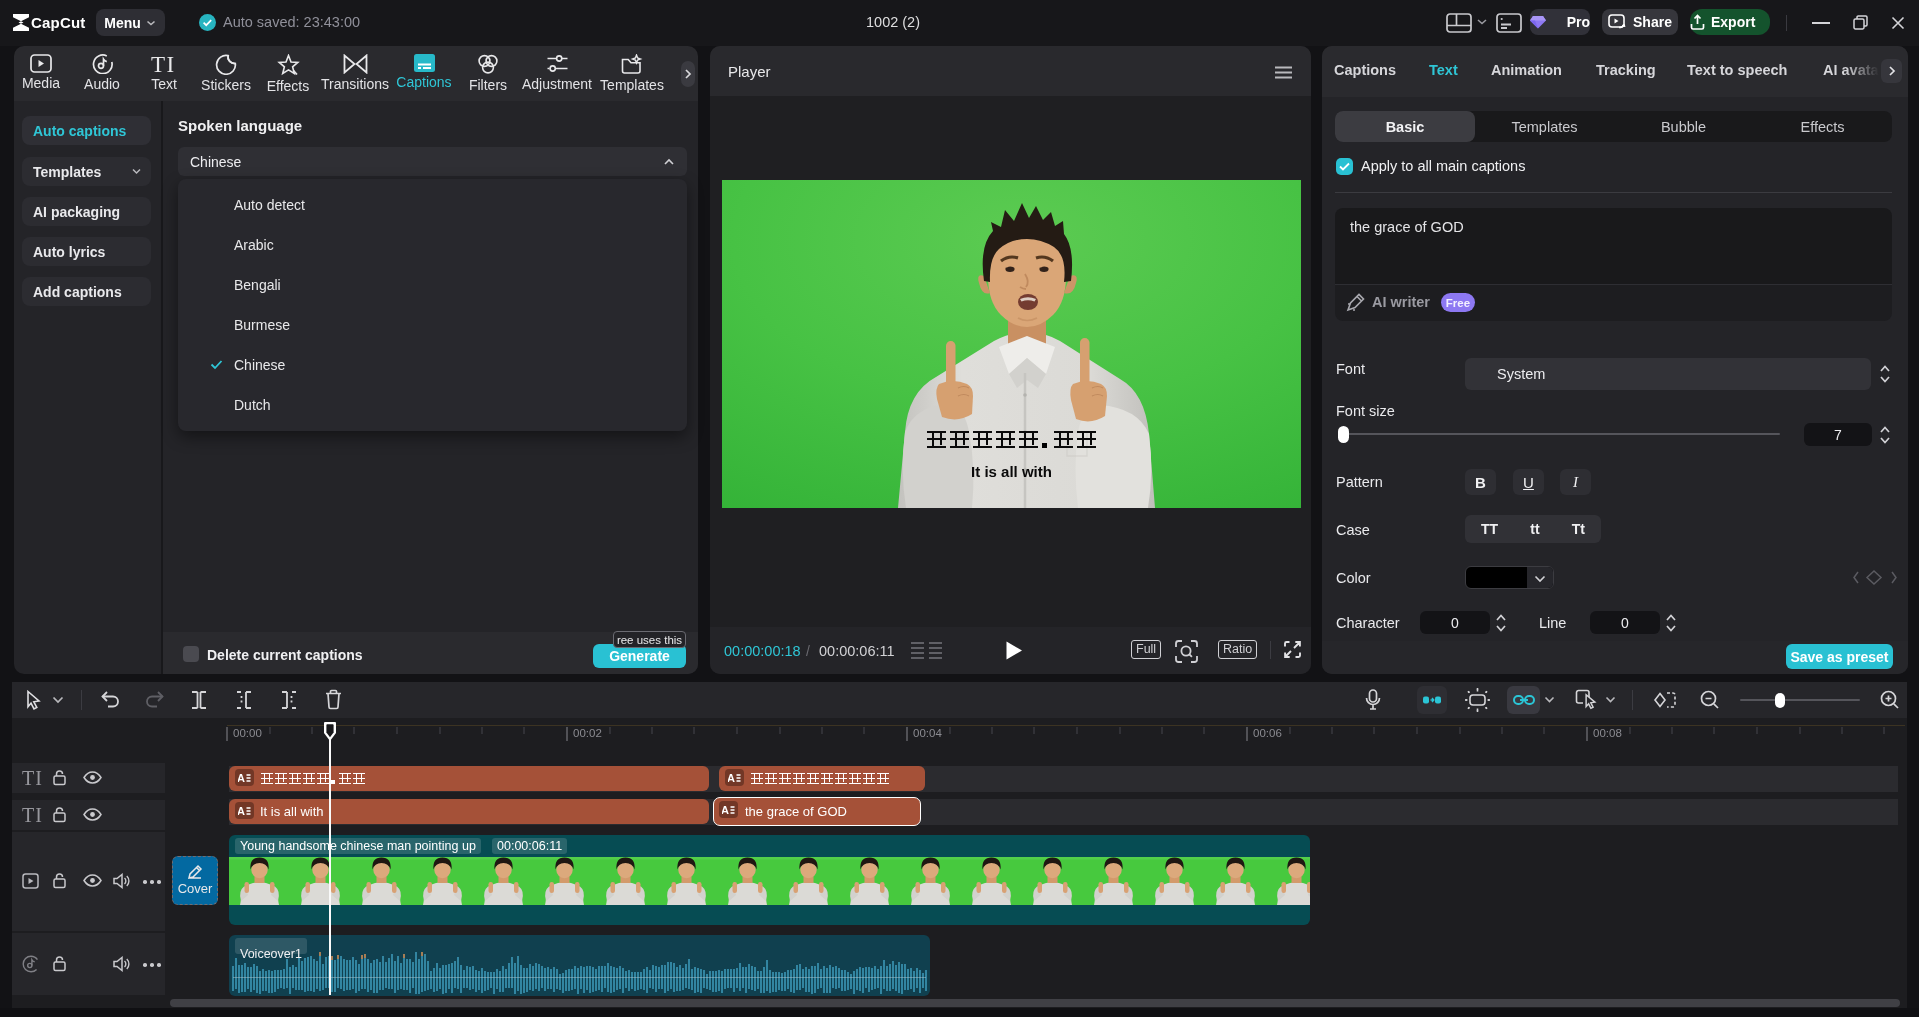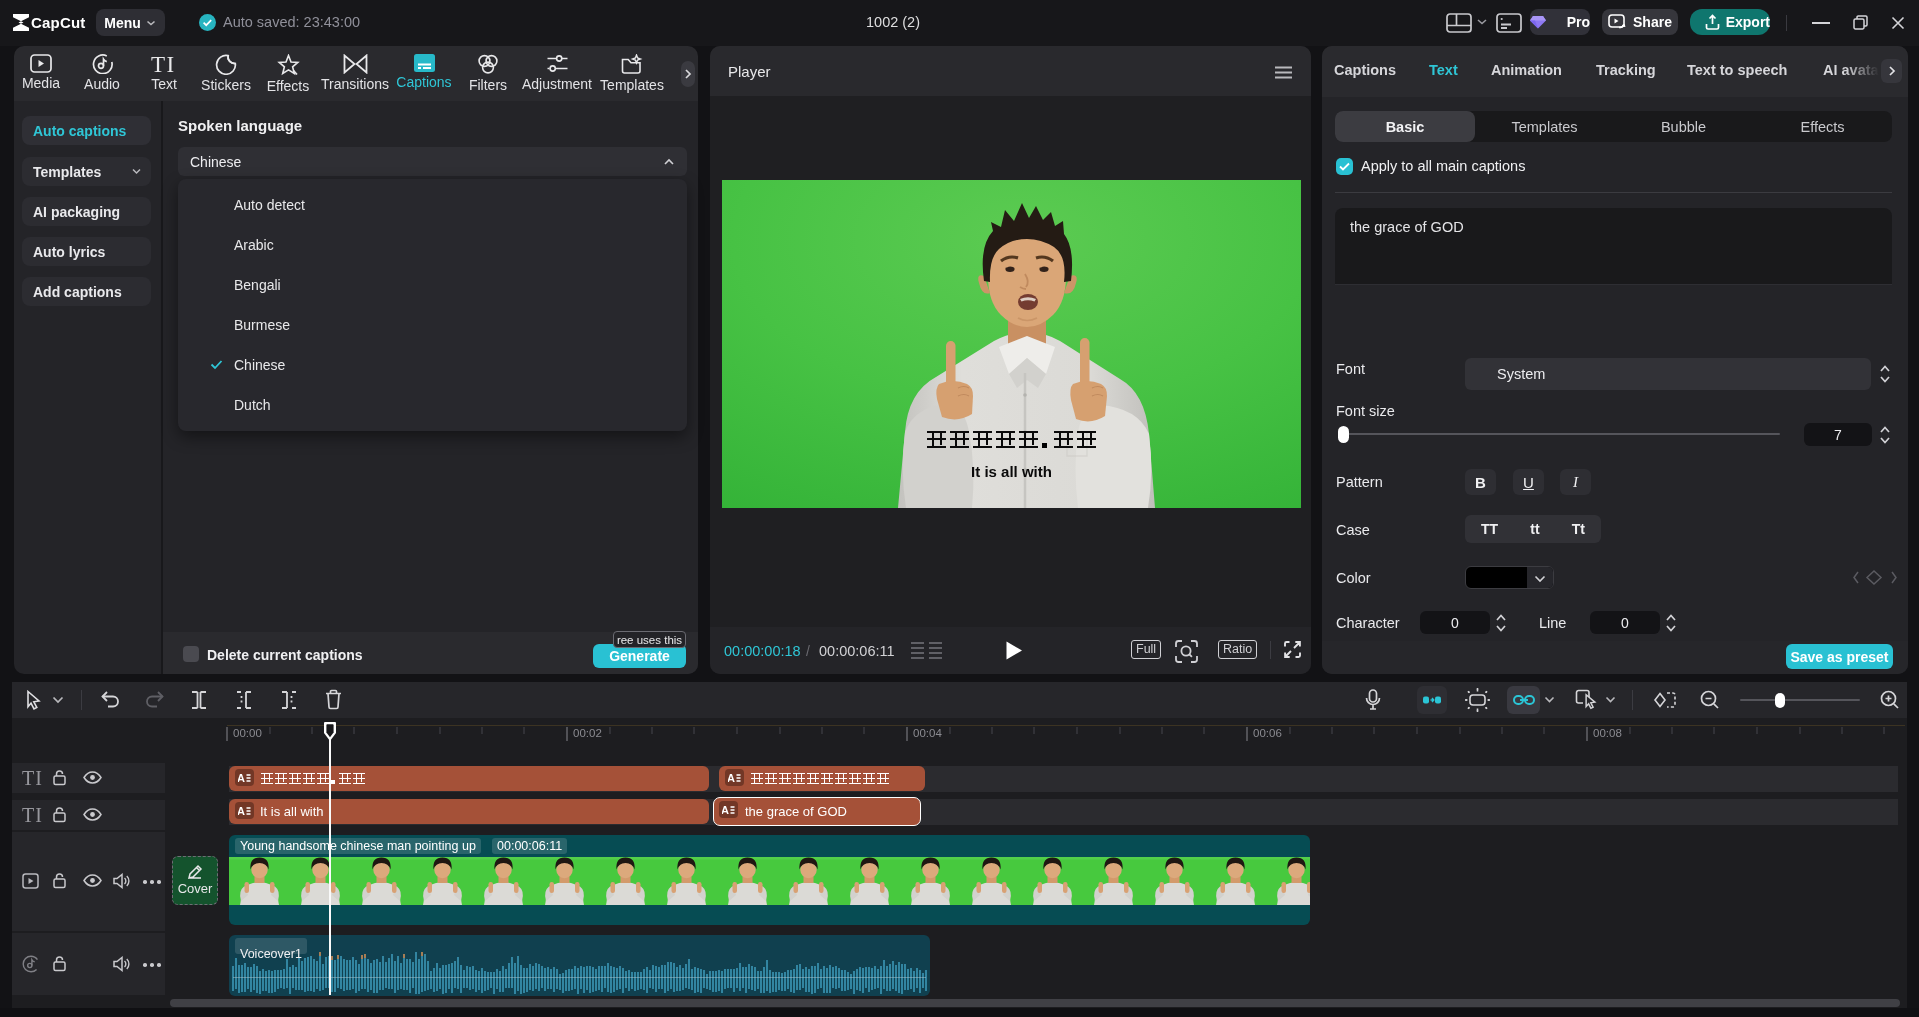--- a/index.html
+++ b/index.html
@@ -58,21 +58,21 @@
   <div class="abs flex" style="left:1602px;top:9px;width:76px;height:26px;background:#36363c;border-radius:8px;justify-content:center">
     <svg width="19" height="16" viewBox="0 0 19 16" fill="none" stroke="#fff" stroke-width="1.6">
         <rect x="1" y="1" width="15" height="12" rx="3"></rect>
         <path d="M6.5 4.5l4 2.5-4 2.5z" fill="#fff" stroke="none"></path>
         <path d="M11 13.5c2.5 0 4-1 5-2.5" stroke-width="1.5"></path>
         <path d="M14.2 11.6l2-0.7 0.6 2" stroke-width="1.4"></path>
       </svg>
     <span style="color:#fff;font-weight:bold;font-size:14px;margin-left:6px">Share</span>
   </div>
 
-  <div class="abs flex" style="left:1690px;top:9px;width:80px;height:26px;background:#0f766e;border-radius:12px;justify-content:flex-end">
+  <div class="abs flex" style="left:1690px;top:9px;width:80px;height:26px;background:#14532d;border-radius:12px;justify-content:flex-start">
     <svg width="15" height="16" viewBox="0 0 15 16" fill="none" stroke="#fff" stroke-width="1.7">
         <path d="M7.5 10V1.5M4.5 4.5l3-3 3 3M1.5 10v3.5a1.5 1.5 0 001.5 1.5h9a1.5 1.5 0 001.5-1.5V10"></path>
       </svg>
     <span style="color:#fff;font-weight:bold;font-size:14px;margin-left:6px">Export</span>
   </div>
   <div class="abs" style="left:1786px;top:15px;width:1px;height:16px;background:#3a3a40"></div>
 
   <div class="abs" style="left:1812px;top:22px;width:18px;height:2px;background:#d4d4d8"></div>
   <svg class="abs" style="left:1853px;top:15px" width="15" height="15" viewBox="0 0 15 15" fill="none" stroke="#d4d4d8" stroke-width="1.5">
       <path d="M4 4V2.2a1.2 1.2 0 011.2-1.2h7.6A1.2 1.2 0 0114 2.2v7.6A1.2 1.2 0 0112.8 11H11"></path>
@@ -353,20 +353,29 @@
   <svg class="abs" style="left:17px;top:116px" width="11" height="9" viewBox="0 0 11 9">
       <path d="M1 4.5l3 3 6-6" stroke="#fff" stroke-width="1.8" fill="none"></path>
     </svg>
   <div class="abs" style="left:39px;top:112px;font-size:14.5px;color:#f0f0f2">Apply to all main captions</div>
   <div class="abs" style="left:13px;top:146px;width:557px;height:1px;background:#3b3b40"></div>
 
   <div class="abs" style="left:13px;top:162px;width:557px;height:76px;background:#19191b;border-radius:8px 8px 0 0">
     <div class="abs" style="left:15px;top:11px;font-size:14.5px;color:#e4e4e7">the grace of GOD</div>
   </div>
   <div class="abs" style="left:13px;top:238px;width:557px;height:1px;background:#2e2e33"></div>
+  <div class="abs" style="left:13px;top:239px;width:557px;height:36px;background:#1d1d20;border-radius:0 0 8px 8px">
+    <svg class="abs" style="left:11px;top:8px" width="19" height="19" viewBox="0 0 19 19" fill="none" stroke="#a9a9af" stroke-width="1.6">
+        <path d="M2 17l2.5-7L13 1.5 17.5 6 9 14.5z M11 3.5L15.5 8"></path>
+        <circle cx="3" cy="11" r="1" fill="#a9a9af" stroke="none"></circle>
+        <circle cx="8" cy="17" r="1" fill="#a9a9af" stroke="none"></circle>
+      </svg>
+    <div class="abs" style="left:37px;top:9px;font-size:14.5px;font-weight:bold;color:#9a9aa1">AI writer</div>
+    <div class="abs flex" style="left:106px;top:8px;width:34px;height:19px;background:#8d78f2;border-radius:9.5px;justify-content:center;font-size:11.5px;font-weight:bold;color:#f3f0ff">Free</div>
+  </div>
 
   <div class="abs" style="left:14px;top:315px;font-size:14.5px;color:#e9e9ec">Font</div>
   <div class="abs flex" style="left:143px;top:312px;width:406px;height:32px;background:#323237;border-radius:6px;padding-left:32px;font-size:14.5px;color:#ededf0">System</div>
   <svg class="abs" style="left:556px;top:317px" width="14" height="22" viewBox="0 0 14 22" fill="none" stroke="#d2d2d6" stroke-width="1.7">
       <path d="M3 8l4-4.5L11 8M3 14l4 4.5L11 14"></path>
     </svg>
 
   <div class="abs" style="left:14px;top:357px;font-size:14.5px;color:#e9e9ec">Font size</div>
   <div class="abs" style="left:16px;top:387px;width:442px;height:2px;background:#55555b;border-radius:1px"></div>
   <div class="abs" style="left:16px;top:380px;width:11px;height:17px;background:#fff;border-radius:5.5px"></div>
@@ -647,21 +656,21 @@
 
   <div class="abs" style="left:217px;top:253px;width:701px;height:61px;background:#10404f;border-radius:6px;overflow:hidden">
     <div class="abs" style="left:6px;top:3px;height:16px;background:rgba(255,255,255,.13);border-radius:3px;padding:8px 5px;font-size:12.5px;color:#f0f0f2;line-height:16px">Voiceover1</div>
     <svg class="abs" style="left:0;top:0" width="701" height="61" viewBox="0 0 701 61">
       <path d="M4 42.5V31M7 42.5V23M10 42.5V30M13 42.5V30M16 42.5V28M19 42.5V32M22 42.5V32M25 42.5V29M28 42.5V31M31 42.5V36M34 42.5V34M37 42.5V36M40 42.5V35M43 42.5V36M46 42.5V35M49 42.5V35M52 42.5V35M55 42.5V34M58 42.5V24M61 42.5V32M64 42.5V30M67 42.5V32M70 42.5V23M73 42.5V26M76 42.5V23M79 42.5V22M82 42.5V21M85 42.5V24M88 42.5V26M91 42.5V17M94 42.5V29M97 42.5V22M100 42.5V21M103 42.5V21M106 42.5V25M109 42.5V20M112 42.5V21M115 42.5V24M118 42.5V25M121 42.5V25M124 42.5V22M127 42.5V25M130 42.5V29M133 42.5V20M136 42.5V19M139 42.5V24M142 42.5V28M145 42.5V25M148 42.5V24M151 42.5V27M154 42.5V21M157 42.5V27M160 42.5V23M163 42.5V19M166 42.5V26M169 42.5V21M172 42.5V28M175 42.5V19M178 42.5V24M181 42.5V24M184 42.5V27M187 42.5V17M190 42.5V24M193 42.5V17M196 42.5V19M199 42.5V26M202 42.5V36M205 42.5V33M208 42.5V28M211 42.5V33M214 42.5V30M217 42.5V30M220 42.5V29M223 42.5V28M226 42.5V26M229 42.5V22M232 42.5V30M235 42.5V35M238 42.5V31M241 42.5V32M244 42.5V31M247 42.5V35M250 42.5V36M253 42.5V33M256 42.5V36M259 42.5V37M262 42.5V37M265 42.5V37M268 42.5V34M271 42.5V36M274 42.5V31M277 42.5V34M280 42.5V28M283 42.5V22M286 42.5V28M289 42.5V21M292 42.5V30M295 42.5V33M298 42.5V33M301 42.5V29M304 42.5V31M307 42.5V28M310 42.5V29M313 42.5V31M316 42.5V33M319 42.5V32M322 42.5V34M325 42.5V32M328 42.5V34M331 42.5V39M334 42.5V38M337 42.5V35M340 42.5V34M343 42.5V34M346 42.5V31M349 42.5V33M352 42.5V31M355 42.5V32M358 42.5V31M361 42.5V31M364 42.5V32M367 42.5V34M370 42.5V31M373 42.5V31M376 42.5V31M379 42.5V28M382 42.5V31M385 42.5V32M388 42.5V33M391 42.5V31M394 42.5V33M397 42.5V36M400 42.5V35M403 42.5V37M406 42.5V37M409 42.5V37M412 42.5V37M415 42.5V34M418 42.5V32M421 42.5V35M424 42.5V30M427 42.5V31M430 42.5V32M433 42.5V30M436 42.5V30M439 42.5V27M442 42.5V27M445 42.5V28M448 42.5V32M451 42.5V30M454 42.5V33M457 42.5V29M460 42.5V24M463 42.5V34M466 42.5V32M469 42.5V33M472 42.5V34M475 42.5V35M478 42.5V39M481 42.5V36M484 42.5V36M487 42.5V36M490 42.5V35M493 42.5V36M496 42.5V34M499 42.5V34M502 42.5V34M505 42.5V34M508 42.5V33M511 42.5V28M514 42.5V32M517 42.5V32M520 42.5V29M523 42.5V31M526 42.5V32M529 42.5V36M532 42.5V36M535 42.5V32M538 42.5V25M541 42.5V35M544 42.5V37M547 42.5V37M550 42.5V37M553 42.5V38M556 42.5V37M559 42.5V35M562 42.5V35M565 42.5V34M568 42.5V30M571 42.5V29M574 42.5V34M577 42.5V32M580 42.5V34M583 42.5V31M586 42.5V31M589 42.5V28M592 42.5V34M595 42.5V31M598 42.5V33M601 42.5V30M604 42.5V32M607 42.5V31M610 42.5V33M613 42.5V35M616 42.5V35M619 42.5V37M622 42.5V39M625 42.5V36M628 42.5V34M631 42.5V32M634 42.5V33M637 42.5V32M640 42.5V32M643 42.5V33M646 42.5V31M649 42.5V34M652 42.5V31M655 42.5V25M658 42.5V31M661 42.5V29M664 42.5V26M667 42.5V30M670 42.5V27M673 42.5V29M676 42.5V29M679 42.5V34M682 42.5V33M685 42.5V36M688 42.5V33M691 42.5V35M694 42.5V38M697 42.5V35M4 42.5V56M7 42.5V54M10 42.5V58M13 42.5V57M16 42.5V57M19 42.5V54M22 42.5V57M25 42.5V55M28 42.5V58M31 42.5V59M34 42.5V56M37 42.5V56M40 42.5V58M43 42.5V58M46 42.5V57M49 42.5V54M52 42.5V53M55 42.5V54M58 42.5V53M61 42.5V59M64 42.5V53M67 42.5V55M70 42.5V55M73 42.5V55M76 42.5V57M79 42.5V56M82 42.5V56M85 42.5V57M88 42.5V54M91 42.5V56M94 42.5V55M97 42.5V53M100 42.5V53M103 42.5V57M106 42.5V57M109 42.5V53M112 42.5V54M115 42.5V56M118 42.5V55M121 42.5V55M124 42.5V54M127 42.5V58M130 42.5V56M133 42.5V54M136 42.5V54M139 42.5V57M142 42.5V55M145 42.5V58M148 42.5V58M151 42.5V55M154 42.5V55M157 42.5V53M160 42.5V54M163 42.5V54M166 42.5V58M169 42.5V55M172 42.5V54M175 42.5V55M178 42.5V55M181 42.5V58M184 42.5V53M187 42.5V59M190 42.5V59M193 42.5V57M196 42.5V56M199 42.5V55M202 42.5V54M205 42.5V57M208 42.5V56M211 42.5V54M214 42.5V59M217 42.5V58M220 42.5V54M223 42.5V58M226 42.5V53M229 42.5V54M232 42.5V58M235 42.5V53M238 42.5V53M241 42.5V55M244 42.5V54M247 42.5V57M250 42.5V55M253 42.5V58M256 42.5V56M259 42.5V55M262 42.5V53M265 42.5V59M268 42.5V54M271 42.5V57M274 42.5V57M277 42.5V53M280 42.5V53M283 42.5V53M286 42.5V59M289 42.5V56M292 42.5V59M295 42.5V58M298 42.5V57M301 42.5V55M304 42.5V56M307 42.5V54M310 42.5V56M313 42.5V53M316 42.5V56M319 42.5V54M322 42.5V54M325 42.5V57M328 42.5V54M331 42.5V55M334 42.5V58M337 42.5V56M340 42.5V56M343 42.5V55M346 42.5V54M349 42.5V59M352 42.5V54M355 42.5V58M358 42.5V55M361 42.5V58M364 42.5V57M367 42.5V56M370 42.5V55M373 42.5V57M376 42.5V53M379 42.5V57M382 42.5V58M385 42.5V57M388 42.5V55M391 42.5V54M394 42.5V58M397 42.5V53M400 42.5V56M403 42.5V54M406 42.5V56M409 42.5V55M412 42.5V54M415 42.5V55M418 42.5V58M421 42.5V53M424 42.5V54M427 42.5V57M430 42.5V54M433 42.5V54M436 42.5V58M439 42.5V56M442 42.5V54M445 42.5V57M448 42.5V56M451 42.5V56M454 42.5V55M457 42.5V53M460 42.5V54M463 42.5V55M466 42.5V58M469 42.5V57M472 42.5V58M475 42.5V53M478 42.5V54M481 42.5V55M484 42.5V57M487 42.5V57M490 42.5V56M493 42.5V58M496 42.5V54M499 42.5V53M502 42.5V53M505 42.5V57M508 42.5V53M511 42.5V56M514 42.5V53M517 42.5V58M520 42.5V54M523 42.5V55M526 42.5V56M529 42.5V54M532 42.5V58M535 42.5V58M538 42.5V56M541 42.5V58M544 42.5V57M547 42.5V57M550 42.5V55M553 42.5V56M556 42.5V56M559 42.5V54M562 42.5V57M565 42.5V58M568 42.5V55M571 42.5V55M574 42.5V53M577 42.5V57M580 42.5V57M583 42.5V59M586 42.5V58M589 42.5V54M592 42.5V53M595 42.5V58M598 42.5V58M601 42.5V58M604 42.5V53M607 42.5V54M610 42.5V53M613 42.5V56M616 42.5V56M619 42.5V55M622 42.5V54M625 42.5V59M628 42.5V55M631 42.5V56M634 42.5V58M637 42.5V53M640 42.5V57M643 42.5V55M646 42.5V54M649 42.5V53M652 42.5V59M655 42.5V54M658 42.5V56M661 42.5V56M664 42.5V54M667 42.5V56M670 42.5V58M673 42.5V59M676 42.5V55M679 42.5V55M682 42.5V54M685 42.5V57M688 42.5V53M691 42.5V58M694 42.5V53M697 42.5V56" stroke="#3e9cbd" stroke-width="1.5"></path>
       <path d="M91 21V17M103 25V21M109 24V20M133 24V20M136 23V19M175 23V19M193 21V17" stroke="#cf7c3c" stroke-width="1.5"></path>
       <path d="M4 42.5H697" stroke="#a8c4ce" stroke-width="1" opacity="0.5"></path>
     </svg>
   </div>
 
-  <div class="abs" style="left:160px;top:174px;width:46px;height:49px;background:#14532d;border:1px dashed #6e6e75;border-radius:6px;text-align:center">
+  <div class="abs" style="left:160px;top:174px;width:46px;height:49px;background:#0369a1;border:1px dashed #6e6e75;border-radius:6px;text-align:center">
     <svg style="margin:7px auto 0" width="16" height="16" viewBox="0 0 16 16" fill="none" stroke="#e8e8ea" stroke-width="1.5">
         <path d="M2 14l1-4 8-8 3 3-8 8zM9.5 3.5l3 3M2 14h12"></path>
       </svg>
     <div style="font-size:13px;color:#e8e8ea;margin-top:1px">Cover</div>
   </div>
 
   <div class="abs" style="left:317px;top:40px;width:1.6px;height:273px;background:#fafafa"></div>
   <svg class="abs" style="left:311px;top:39px" width="14" height="21" viewBox="0 0 14 21">
       <path d="M2 1h10a1 1 0 011 1v10l-6 8-6-8V2a1 1 0 011-1z" fill="#fff"></path>
       <path d="M4.2 3.2h5.6a0.8 0.8 0 01.8.8v7.4l-3.6 4.8-3.6-4.8V4a0.8 0.8 0 01.8-.8z" fill="#17171a"></path>

